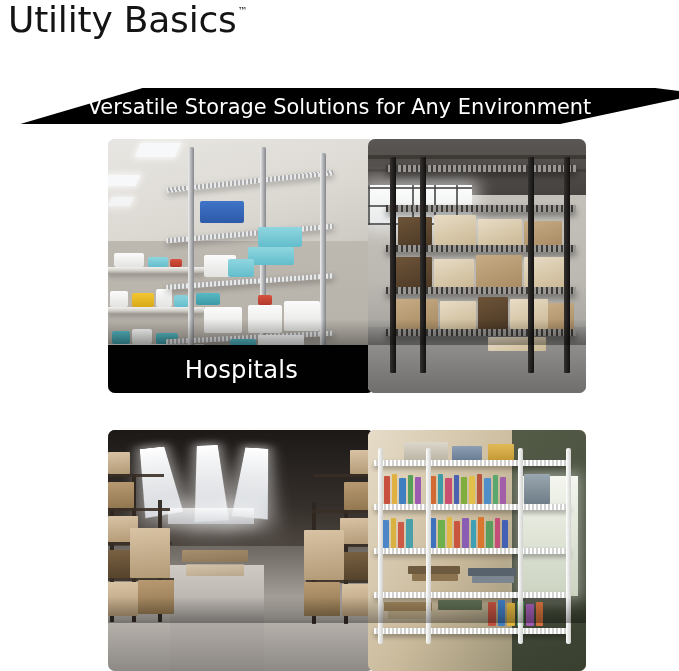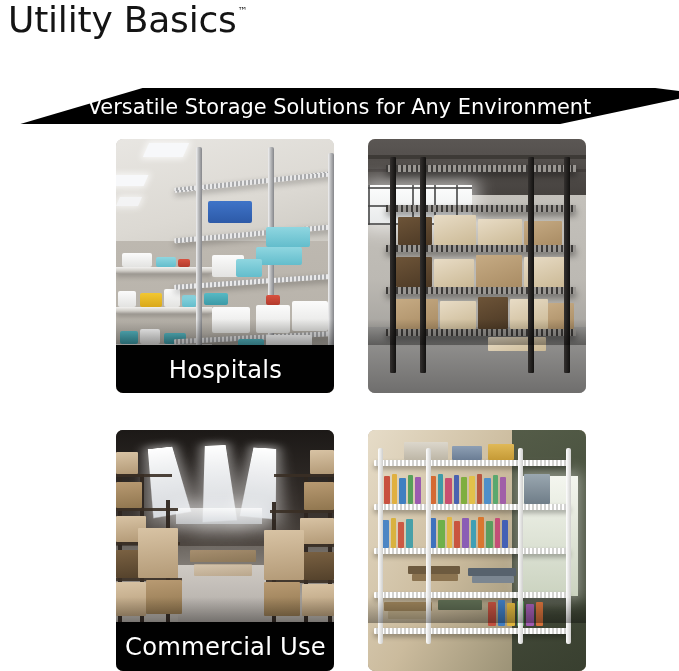--- a/index.html
+++ b/index.html
@@ -92,21 +92,21 @@
   .panel {
     position: absolute;
     width: 218px;
     height: 254px;
     border-radius: 7px;
     overflow: hidden;
     background: #d9d9d9;
   }
   .panel.r0 { top: 0; }
   .panel.r1 { top: 291px; height: 241px; }
-  .panel.c0 { left: 13px; }
+  .panel.c0 { left: 5px; padding-left: 48px; }
   .panel.c1 { left: 265px; }
 
   .photo {
     position: absolute;
     inset: 0;
     overflow: hidden;
   }
   .label-bar {
     position: absolute;
     left: 0;
@@ -442,23 +442,20 @@
       <div class="stack st-l" style="right:0;  top:88px;  width:34px; height:26px;"></div>
       <div class="stack st-d" style="right:0;  top:122px; width:38px; height:28px;"></div>
       <div class="stack st-l" style="right:30px; top:100px; width:40px; height:50px;"></div>
       <div class="stack st-m" style="right:34px; top:152px; width:36px; height:34px;"></div>
       <div class="stack st-l" style="right:0;   top:154px; width:32px; height:32px;"></div>
 
       <div class="stack st-m" style="left:74px; top:120px; width:66px; height:12px; opacity:.75;"></div>
       <div class="stack st-l" style="left:78px; top:134px; width:58px; height:12px; opacity:.7;"></div>
       <div class="fade-bottom"></div>
     </div>
-    <div class="label-bar">
-      <span class="label-text">Commercial Use</span>
-    </div>
   </div>
 
   <div class="panel r1 c1">
     <div class="photo sc-schools">
       <div class="room"></div>
       <div class="greenwall"></div>
       <div class="window"></div>
 
       <div class="wshelfw sw1"></div>
       <div class="wshelfw sw2"></div>

